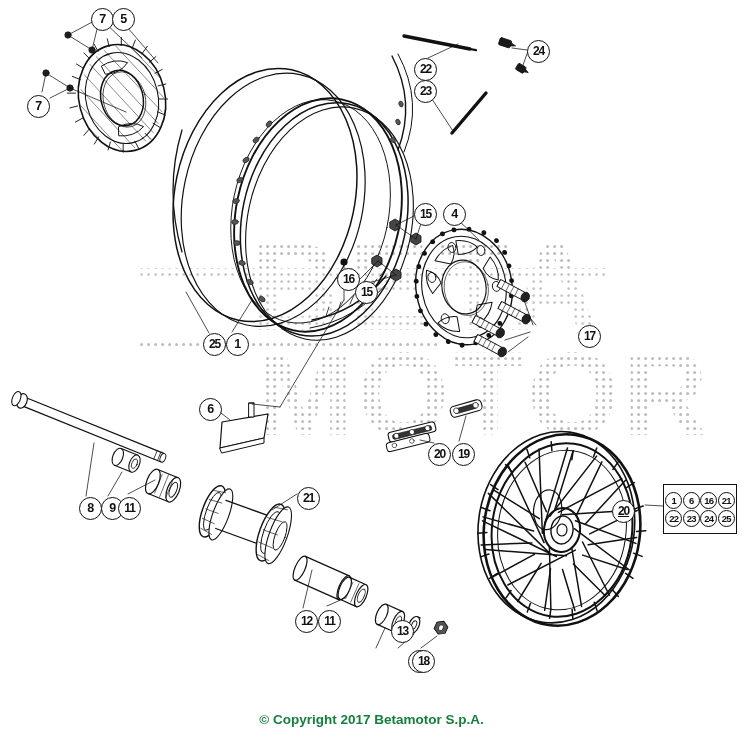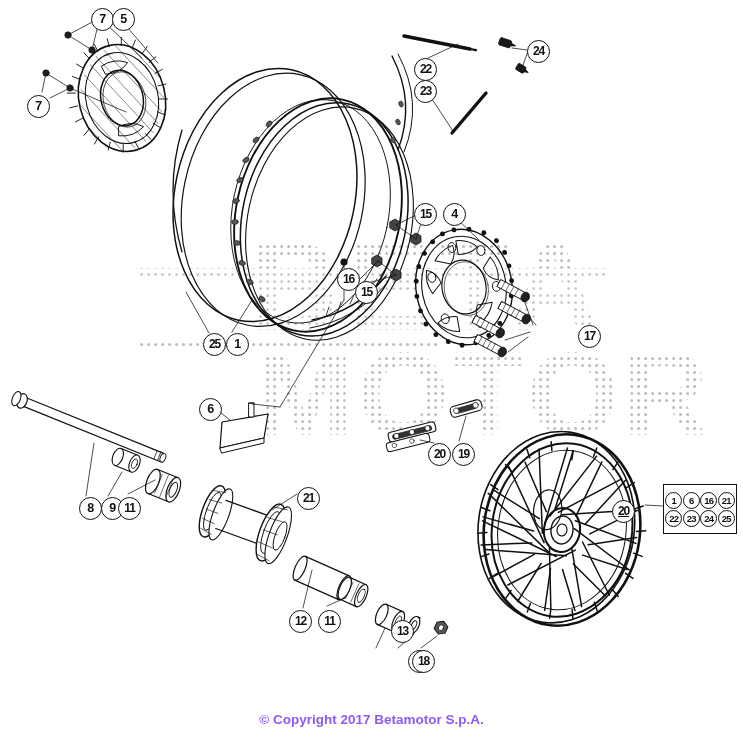--- a/index.html
+++ b/index.html
@@ -12,21 +12,21 @@
     box-sizing:border-box;letter-spacing:-0.4px;}
   .callout.wide{letter-spacing:-1.2px;font-size:12px;}
   #legend{position:absolute;left:663px;top:484px;width:74px;height:50px;
     border:1.4px solid #111;background:#fff;box-sizing:border-box;
     display:flex;flex-direction:column;justify-content:center;gap:1px;padding:2px 1px;}
   .legrow{display:flex;justify-content:space-around;}
   .legcell{width:17px;height:17px;border-radius:50%;border:1.1px solid #111;
     background:#fff;font:bold 9.5px/15px "Liberation Sans",sans-serif;
     text-align:center;box-sizing:border-box;letter-spacing:-0.7px;color:#111;}
   #copyright{position:absolute;left:0;top:712px;width:743px;text-align:center;
-    font:bold 13.5px "Liberation Sans",sans-serif;color:#8b5cf6;}
+    font:bold 13.5px "Liberation Sans",sans-serif;color:#15803d;}
 </style>
 </head>
 <body>
 
 <div id="stage">
 
   <svg id="art" width="743" height="743" viewBox="0 0 743 743">
     <defs>
       <pattern id="halftone" width="7" height="7" patternUnits="userSpaceOnUse">
         <rect width="7" height="7" fill="#fff"></rect>
@@ -476,21 +476,21 @@
       <div class="callout wide" style="left: 203px; top: 333px;">25</div>
       <div class="callout" style="left: 226px; top: 333px;">1</div>
       <div class="callout" style="left: 199px; top: 398px;">6</div>
       <div class="callout wide" style="left: 428px; top: 443px;">20</div>
       <div class="callout wide" style="left: 452px; top: 443px;">19</div>
       <div class="callout" style="left: 79px; top: 497px;">8</div>
       <div class="callout" style="left: 101px; top: 497px;">9</div>
       <div class="callout wide" style="left: 118px; top: 497px;">11</div>
       <div class="callout wide" style="left: 297px; top: 487px;">21</div>
       <div class="callout wide" style="left: 612px; top: 500px; text-decoration: underline;">20</div>
-      <div class="callout wide" style="left: 289px; top: 610px;">12</div>
+      <div class="callout wide" style="left: 295px; top: 610px;">12</div>
       <div class="callout wide" style="left: 318px; top: 610px;">11</div>
       <div class="callout wide" style="left: 369px; top: 650px; margin-left: 39px;">10</div>
       <div class="callout wide" style="left: 391px; top: 620px;">13</div>
       <div class="callout wide" style="left: 412px; top: 650px;">18</div>
     </div>
 
   <div id="legend">
       <div class="legrow">
         <div class="legcell">1</div>
         <div class="legcell">6</div>

